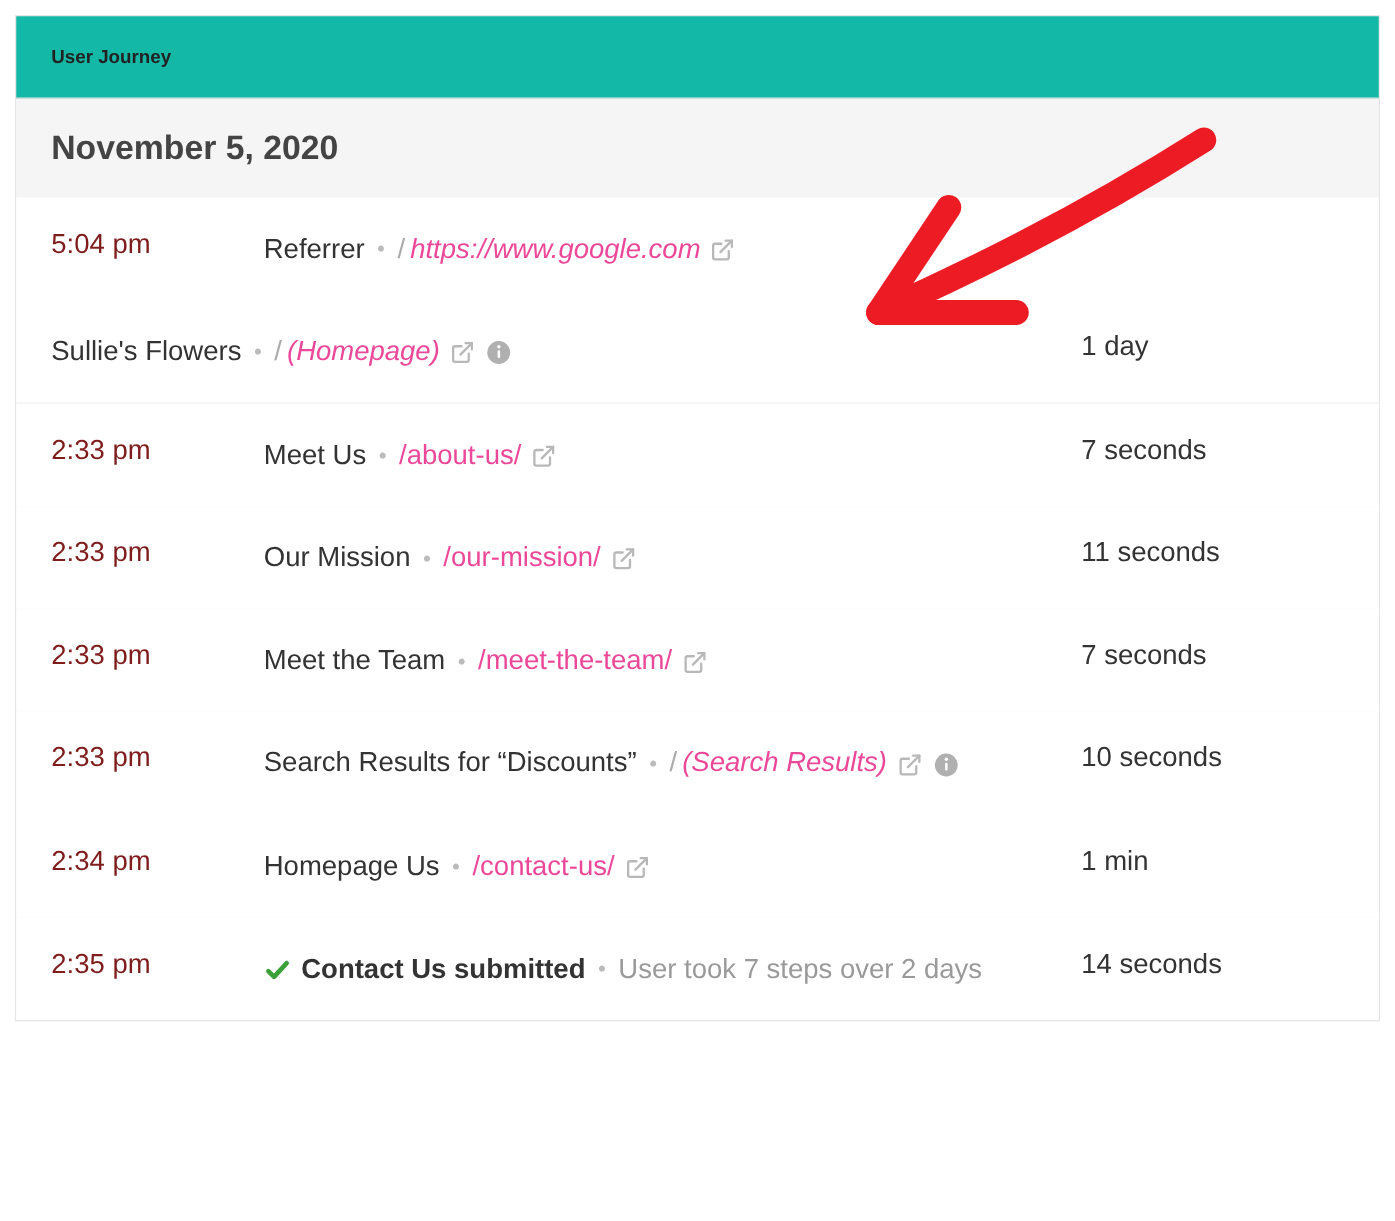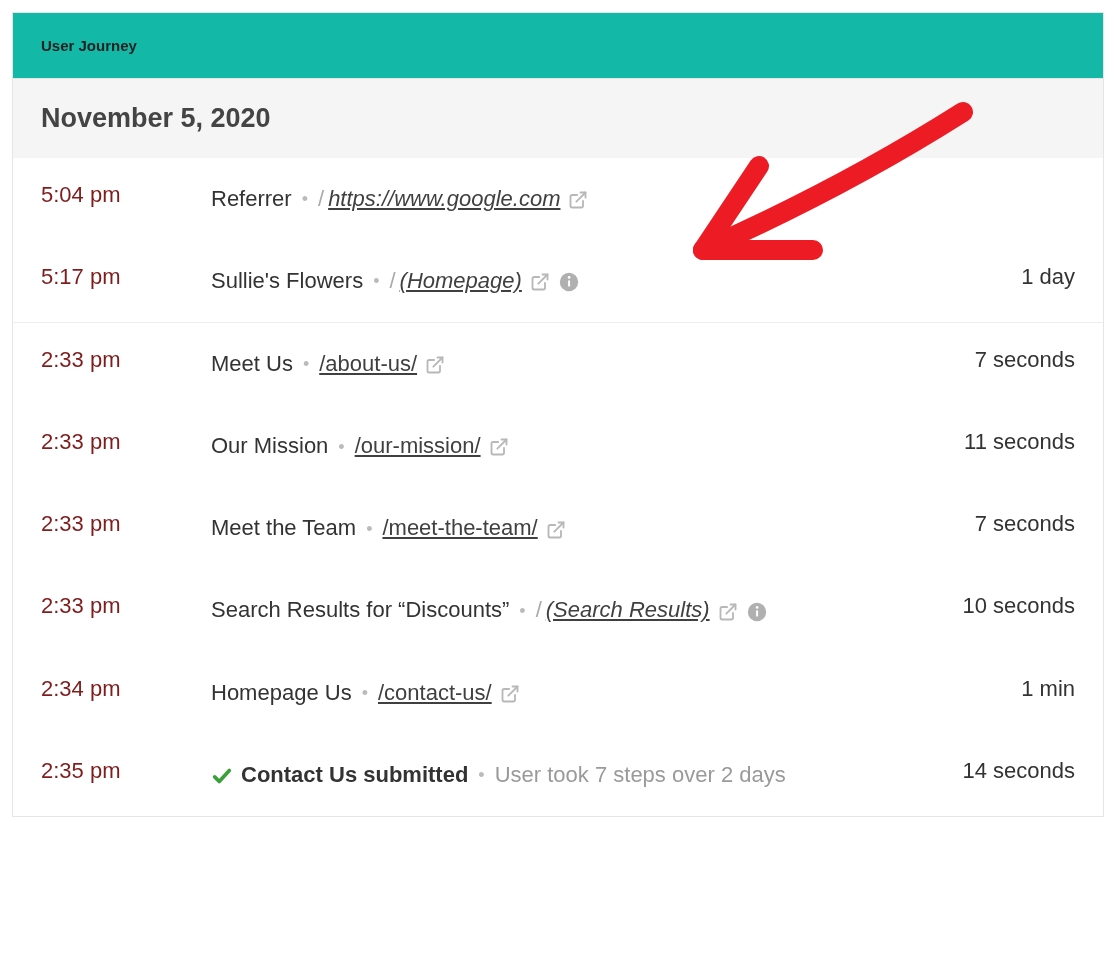--- a/index.html
+++ b/index.html
@@ -45,32 +45,31 @@
     }
     .col-main {
       flex: 1;
       padding-right: 24px;
       line-height: 1.55;
     }
     .col-duration {
       width: 210px;
       flex: none;
       color: #333;
-      text-align: right;
     }
     .title { color: #333; }
     .title.bold { font-weight: 700; }
     .sep-dot {
       color: #bbb;
       margin: 0 10px;
       font-size: 18px;
       vertical-align: middle;
     }
     .path-slash { color: #aaa; margin-right: 4px; }
-    .path-text { color: #404040; text-decoration: underline; }
+    .path-text { color: #ec4899; }
     .path-text.italic { font-style: italic; }
     .meta-text { color: #9a9a9a; }
     .icon {
       display: inline-flex;
       align-items: center;
       justify-content: center;
       vertical-align: middle;
       color: #b8b8b8;
       margin-left: 8px;
     }
@@ -102,21 +101,20 @@
                 <path d="M18 13v6a2 2 0 0 1-2 2H5a2 2 0 0 1-2-2V8a2 2 0 0 1 2-2h6"></path>
                 <polyline points="15 3 21 3 21 9"></polyline>
                 <line x1="10" y1="14" x2="21" y2="3"></line>
               </svg>
             </span></div>
           <div class="col-duration"></div>
         </div>
       </div>
       <div class="row-wrap">
         <div class="row">
-          <div class="col-time">5:17 pm</div>
           <div class="col-main"><span class="title">Sullie's Flowers</span><span class="sep-dot">•</span><span class="path-slash">/</span><span class="path-text italic">(Homepage)</span><span class="icon">
               <svg width="20" height="20" viewBox="0 0 24 24" fill="none" stroke="currentColor" stroke-width="2.2" stroke-linecap="round" stroke-linejoin="round">
                 <path d="M18 13v6a2 2 0 0 1-2 2H5a2 2 0 0 1-2-2V8a2 2 0 0 1 2-2h6"></path>
                 <polyline points="15 3 21 3 21 9"></polyline>
                 <line x1="10" y1="14" x2="21" y2="3"></line>
               </svg>
             </span><span class="icon info">
               <svg width="22" height="22" viewBox="0 0 24 24">
                 <circle cx="12" cy="12" r="10" fill="currentColor"></circle>
                 <rect x="11" y="10" width="2.2" height="7" rx="1" fill="#fff"></rect>

